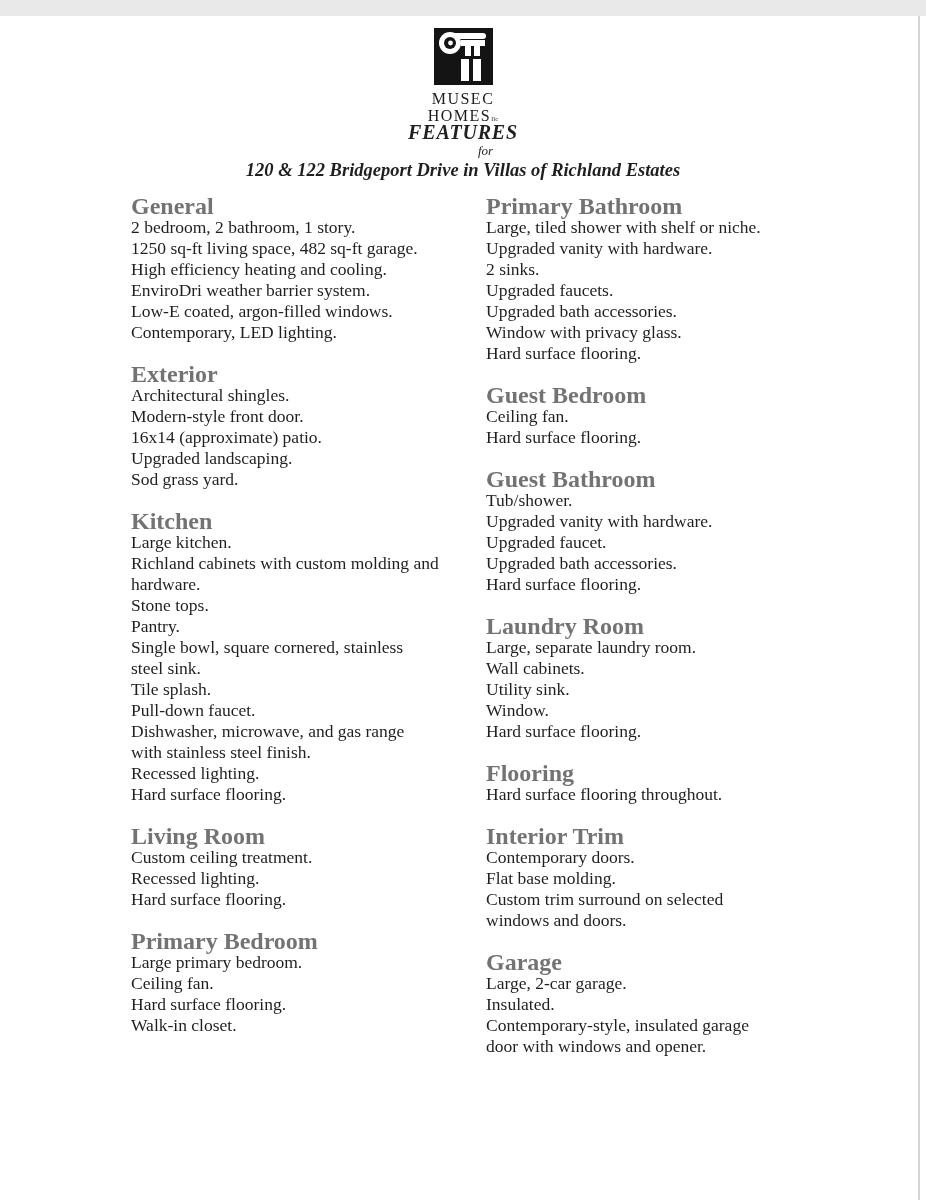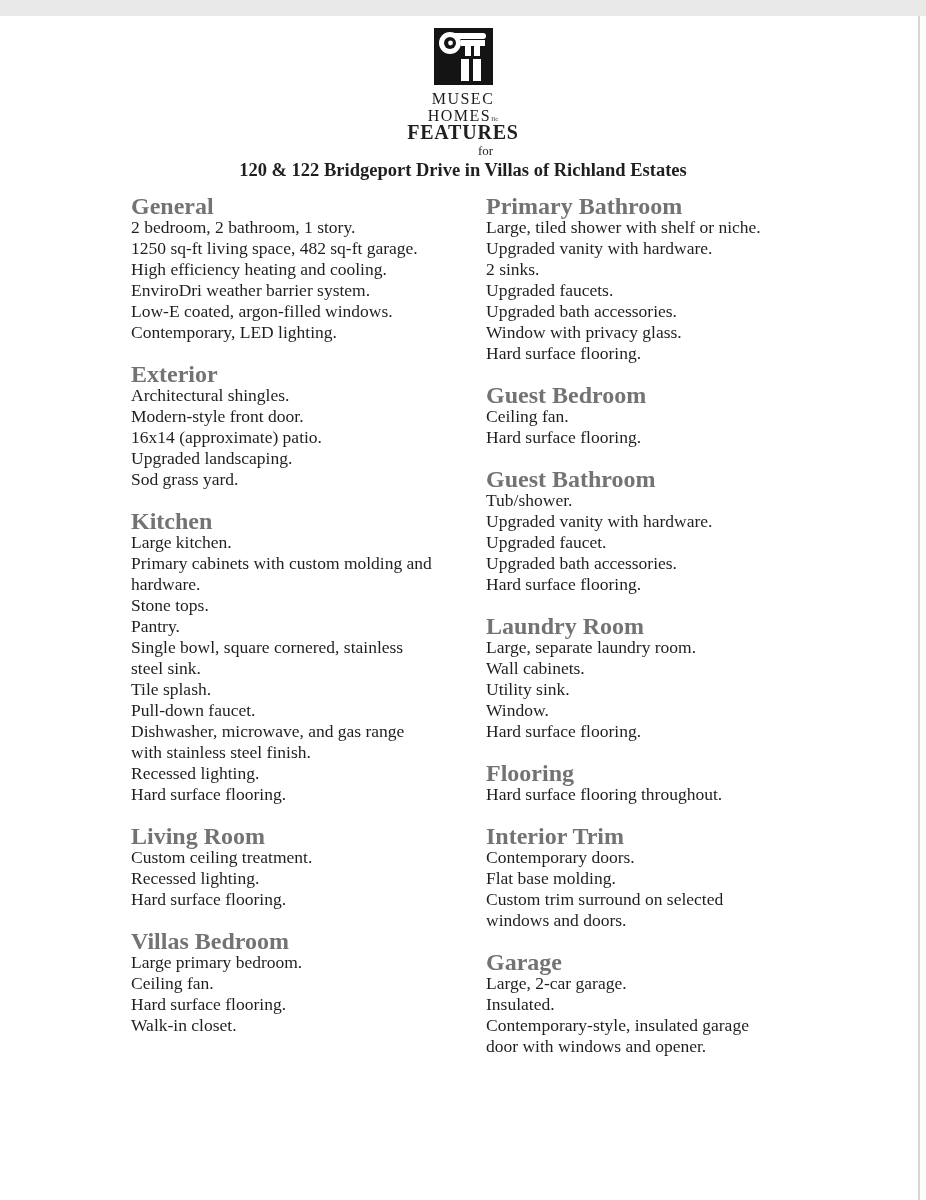--- a/index.html
+++ b/index.html
@@ -17,21 +17,21 @@
     position:absolute;top:12px;left:50%;transform:translateX(-50%);
     text-align:center;width:140px;
   }
   .logo-square{display:inline-block;}
   .logo-name{
     font-size:16px;line-height:15px;letter-spacing:1.5px;
     color:#1c1c1c;margin-top:2px;white-space:nowrap;
   }
   .logo-suffix{font-size:7px;letter-spacing:0;vertical-align:baseline;}
   
-  .title-block{position:absolute;top:105px;left:0;width:100%;text-align:center;}
+  .title-block{position:absolute;top:105px;left:0;width:100%;text-align:center;font-style:italic;}
   .title-main{font-size:20px;font-weight:bold;letter-spacing:0.8px;line-height:22px;}
   .title-for{font-size:13px;line-height:15px;padding-left:45px;}
   .title-address{font-size:18.5px;font-weight:bold;line-height:22px;margin-top:1px;}
   
   .columns{
     position:absolute;top:180px;left:131px;
     display:flex;align-items:flex-start;
   }
   .col{display:block;}
   .col-left{width:308px;margin-right:47px;}
@@ -107,38 +107,38 @@
           <div class="section-heading">Exterior</div>
           <div class="feature-line">Architectural shingles.</div>
           <div class="feature-line">Modern-style front door.</div>
           <div class="feature-line">16x14 (approximate) patio.</div>
           <div class="feature-line">Upgraded landscaping.</div>
           <div class="feature-line">Sod grass yard.</div>
         </div>
         <div class="section">
           <div class="section-heading">Kitchen</div>
           <div class="feature-line">Large kitchen.</div>
-          <div class="feature-line">Primary cabinets with custom molding and hardware.</div>
+          <div class="feature-line">Richland cabinets with custom molding and hardware.</div>
           <div class="feature-line">Stone tops.</div>
           <div class="feature-line">Pantry.</div>
           <div class="feature-line">Single bowl, square cornered, stainless steel sink.</div>
           <div class="feature-line">Tile splash.</div>
           <div class="feature-line">Pull-down faucet.</div>
           <div class="feature-line">Dishwasher, microwave, and gas range with stainless steel finish.</div>
           <div class="feature-line">Recessed lighting.</div>
           <div class="feature-line">Hard surface flooring.</div>
         </div>
         <div class="section">
           <div class="section-heading">Living Room</div>
           <div class="feature-line">Custom ceiling treatment.</div>
           <div class="feature-line">Recessed lighting.</div>
           <div class="feature-line">Hard surface flooring.</div>
         </div>
         <div class="section">
-          <div class="section-heading">Villas Bedroom</div>
+          <div class="section-heading">Primary Bedroom</div>
           <div class="feature-line">Large primary bedroom.</div>
           <div class="feature-line">Ceiling fan.</div>
           <div class="feature-line">Hard surface flooring.</div>
           <div class="feature-line">Walk-in closet.</div>
         </div>
       </div>
     <div class="col col-right">
         <div class="section">
           <div class="section-heading">Primary Bathroom</div>
           <div class="feature-line">Large, tiled shower with shelf or niche.</div>

